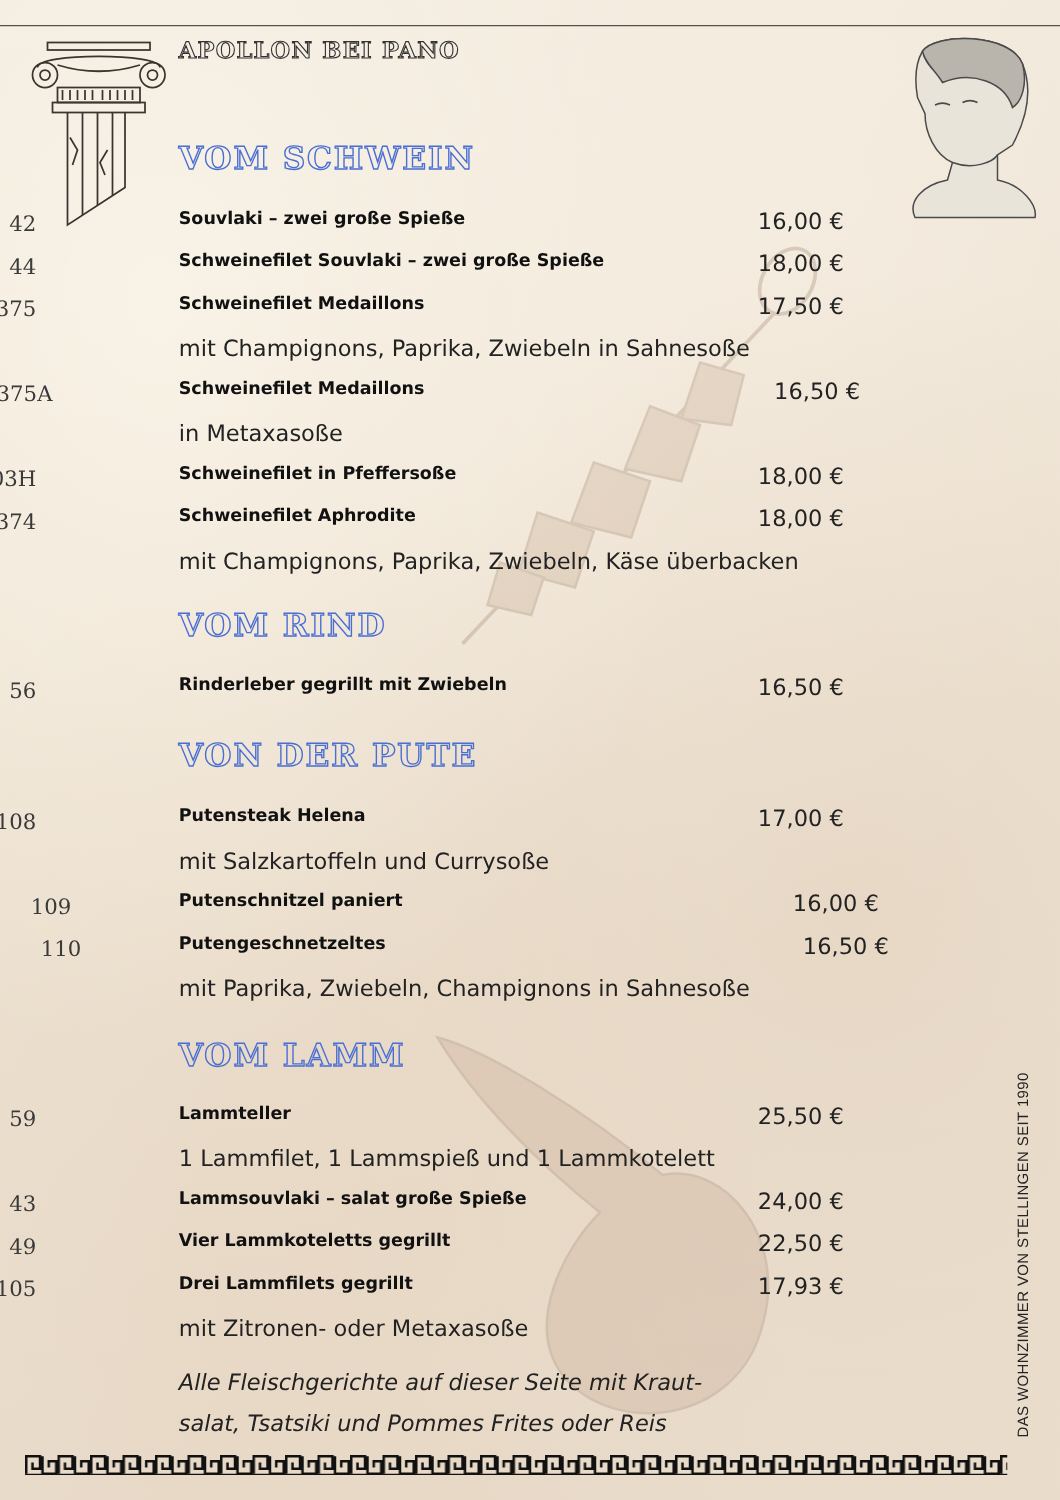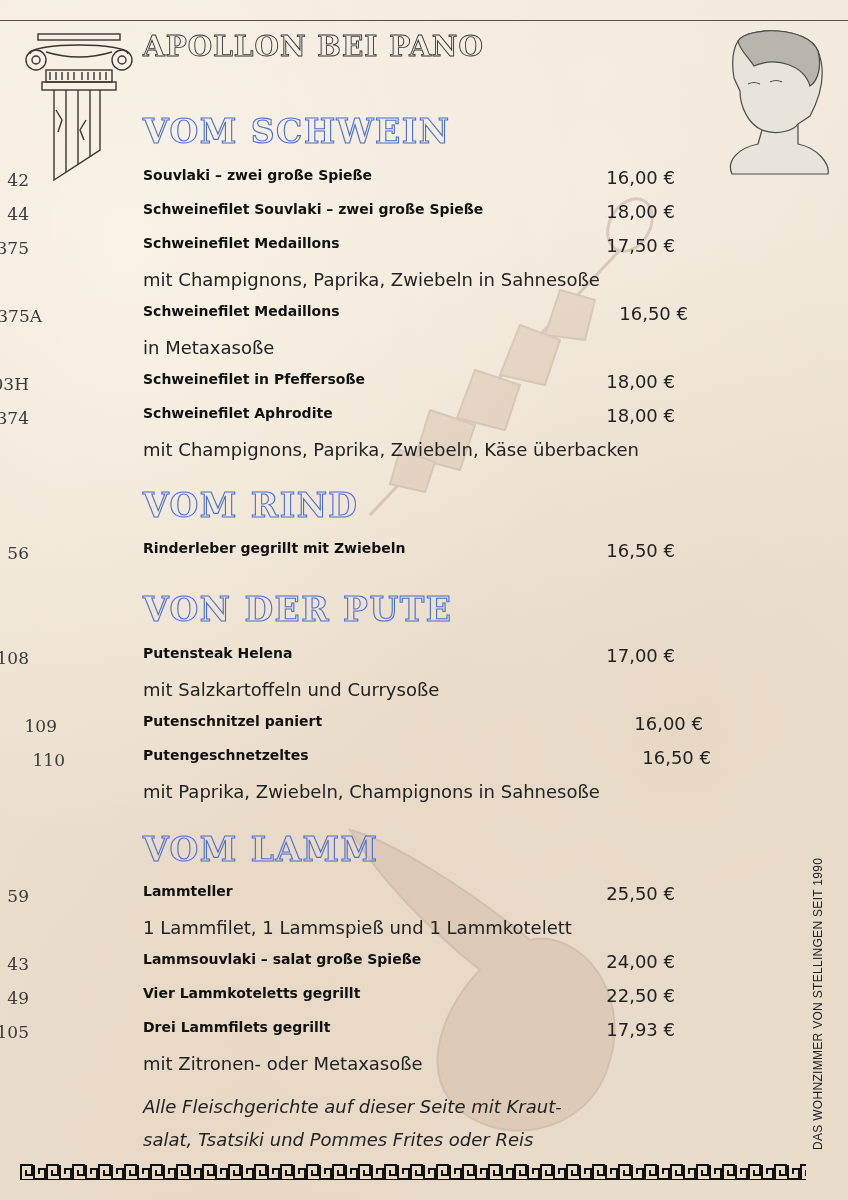--- a/index.html
+++ b/index.html
@@ -13,26 +13,26 @@
       radial-gradient(ellipse at 70% 15%, rgba(248,240,228,0.6), transparent 40%),
       linear-gradient(180deg, #f1e9dc 0%, #ede2d1 55%, #e9dccb 100%);
     font-family: "DejaVu Sans", sans-serif;
     color:#111;
   }
   .topline { position:absolute; left:0; top:20px; width:848px; height:1px; background:#5a5048; }
   .column { position:absolute; left:20px; top:30px; width:118px; height:170px; }
   .bust { position:absolute; left:718px; top:26px; width:114px; height:150px; }
   .brand {
     position:absolute; left:143px; top:30px; font-family:"DejaVu Serif", serif;
-    font-size:28px; letter-spacing:1px; color:transparent;
+    font-size:18px; letter-spacing:1px; color:transparent;
     -webkit-text-stroke:0.9px #333; font-weight:bold;
   }
   .section-title {
     position:absolute; left:143px; font-family:"DejaVu Serif", serif;
-    font-size:33px; font-weight:bold; letter-spacing:1.5px; color:transparent;
+    font-size:25px; font-weight:bold; letter-spacing:1.5px; color:transparent;
     -webkit-text-stroke:1.1px #4a6fd3;
   }
   .row { position:absolute; left:0; width:760px; height:28px; }
   .num {
     position:absolute; right:731px; font-family:"DejaVu Serif", serif; font-size:17px;
     color:#3a3a3a; top:4px;
   }
   .name { position:absolute; left:143px; font-size:14px; font-weight:bold; top:1px; white-space:nowrap; }
   .desc { position:absolute; left:143px; font-size:18px; top:1px; white-space:nowrap; color:#222; }
   .price { position:absolute; right:85px; font-size:18px; top:1px; color:#222; white-space:nowrap; }

